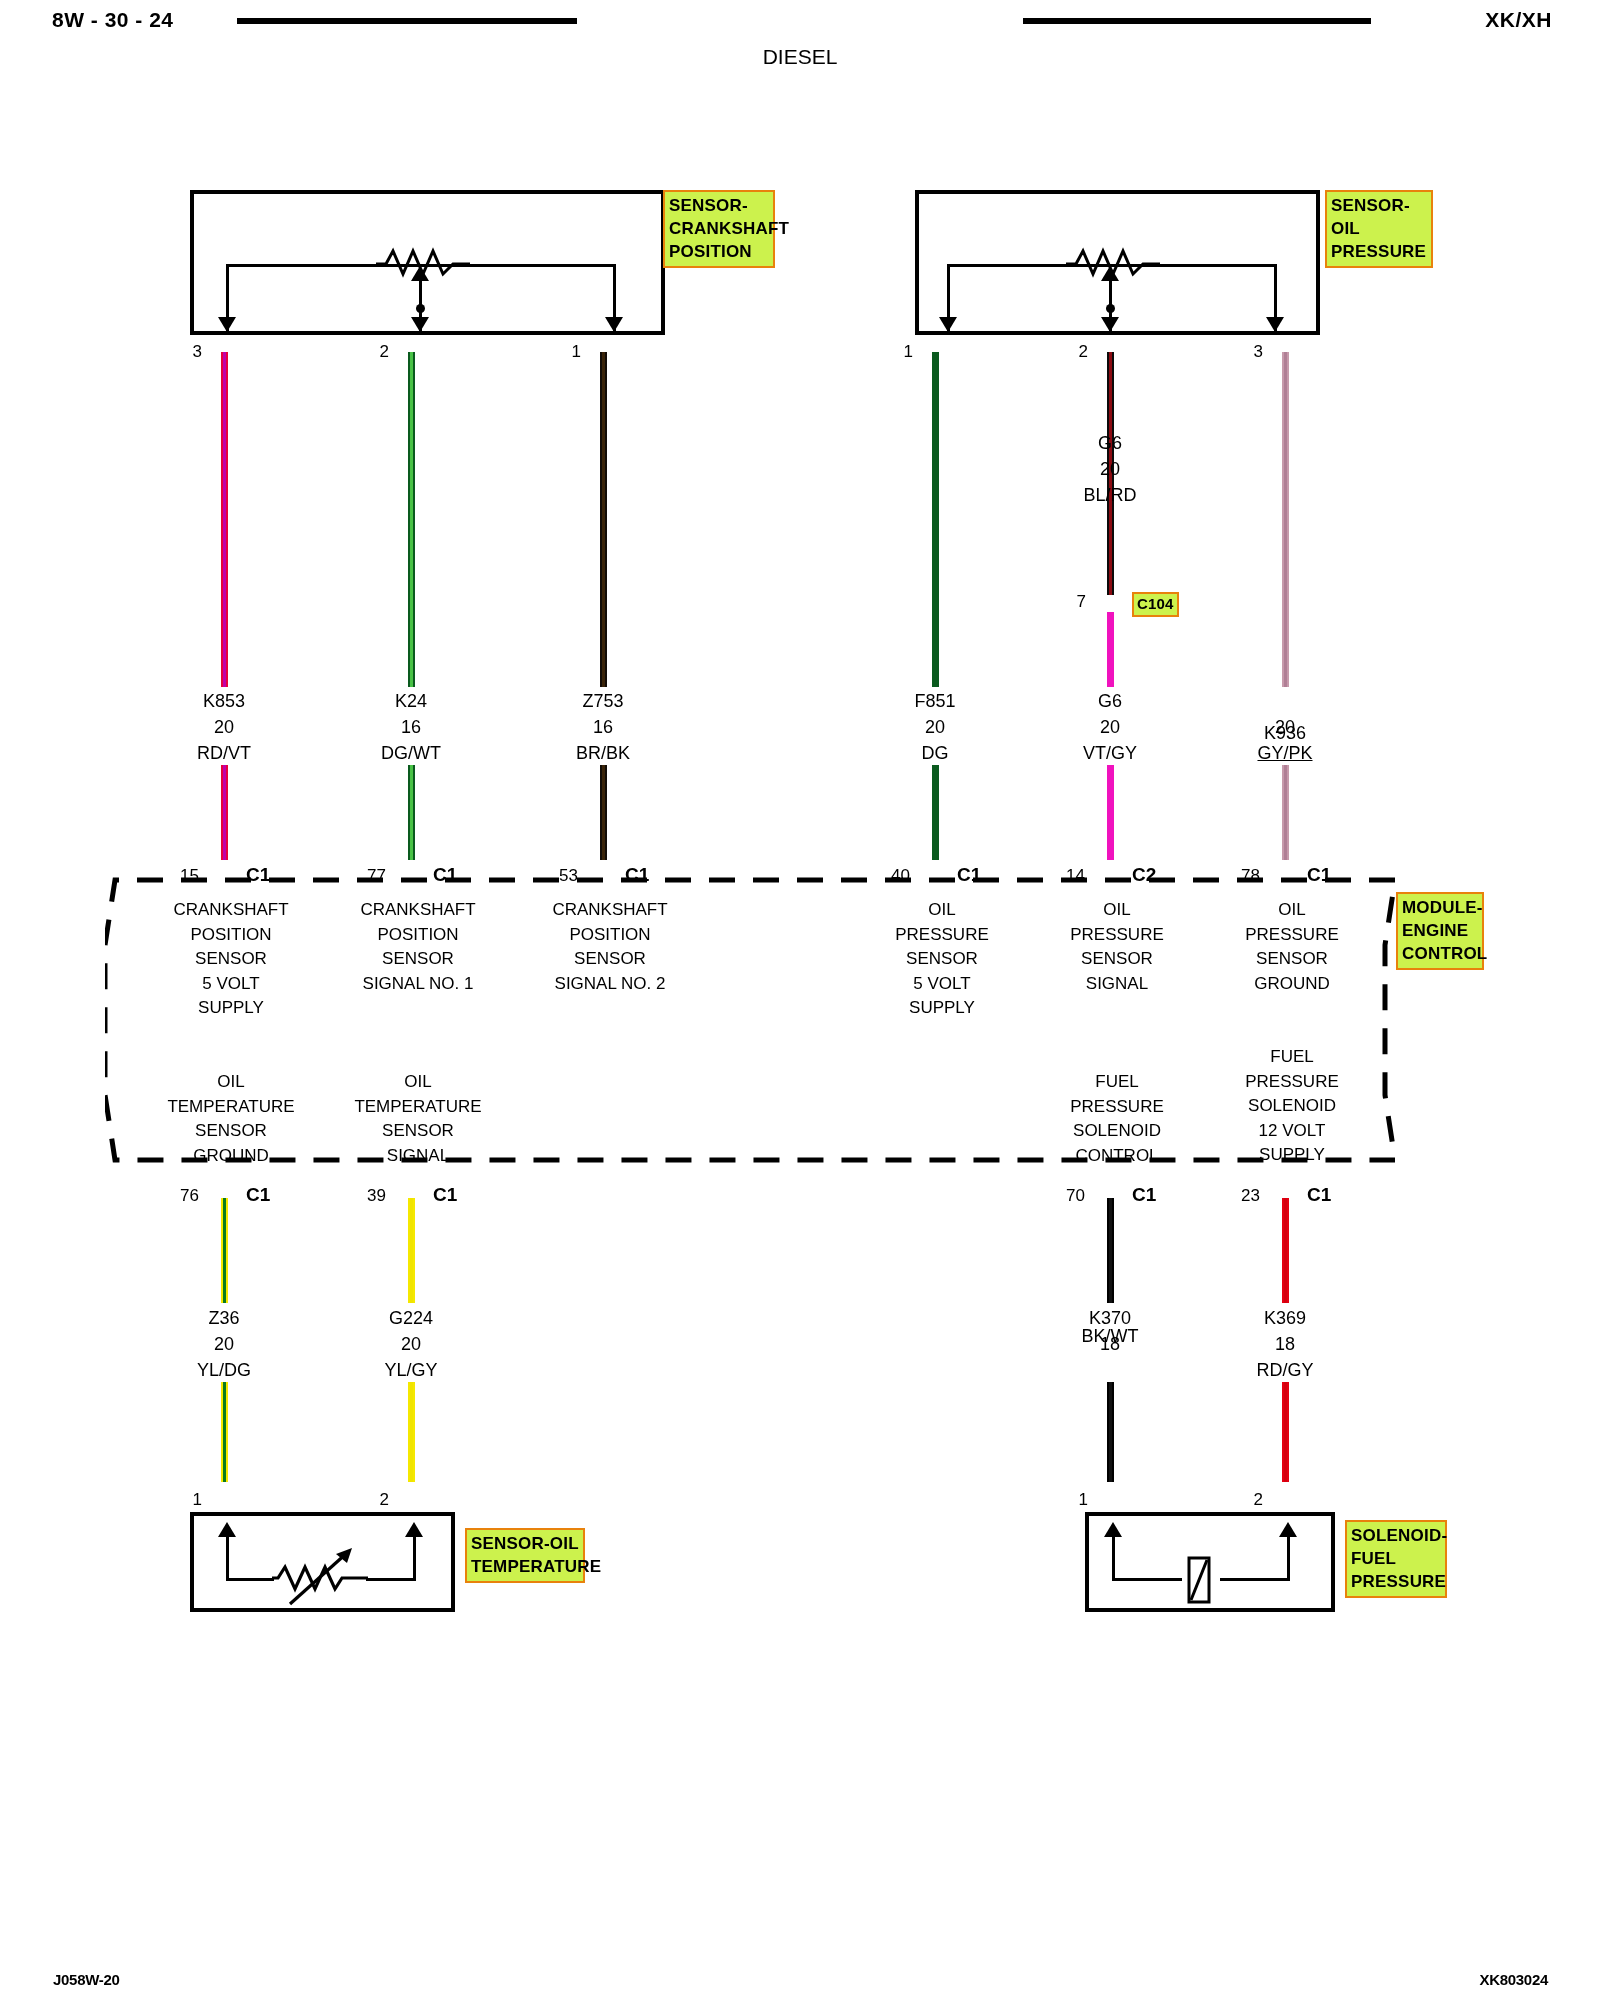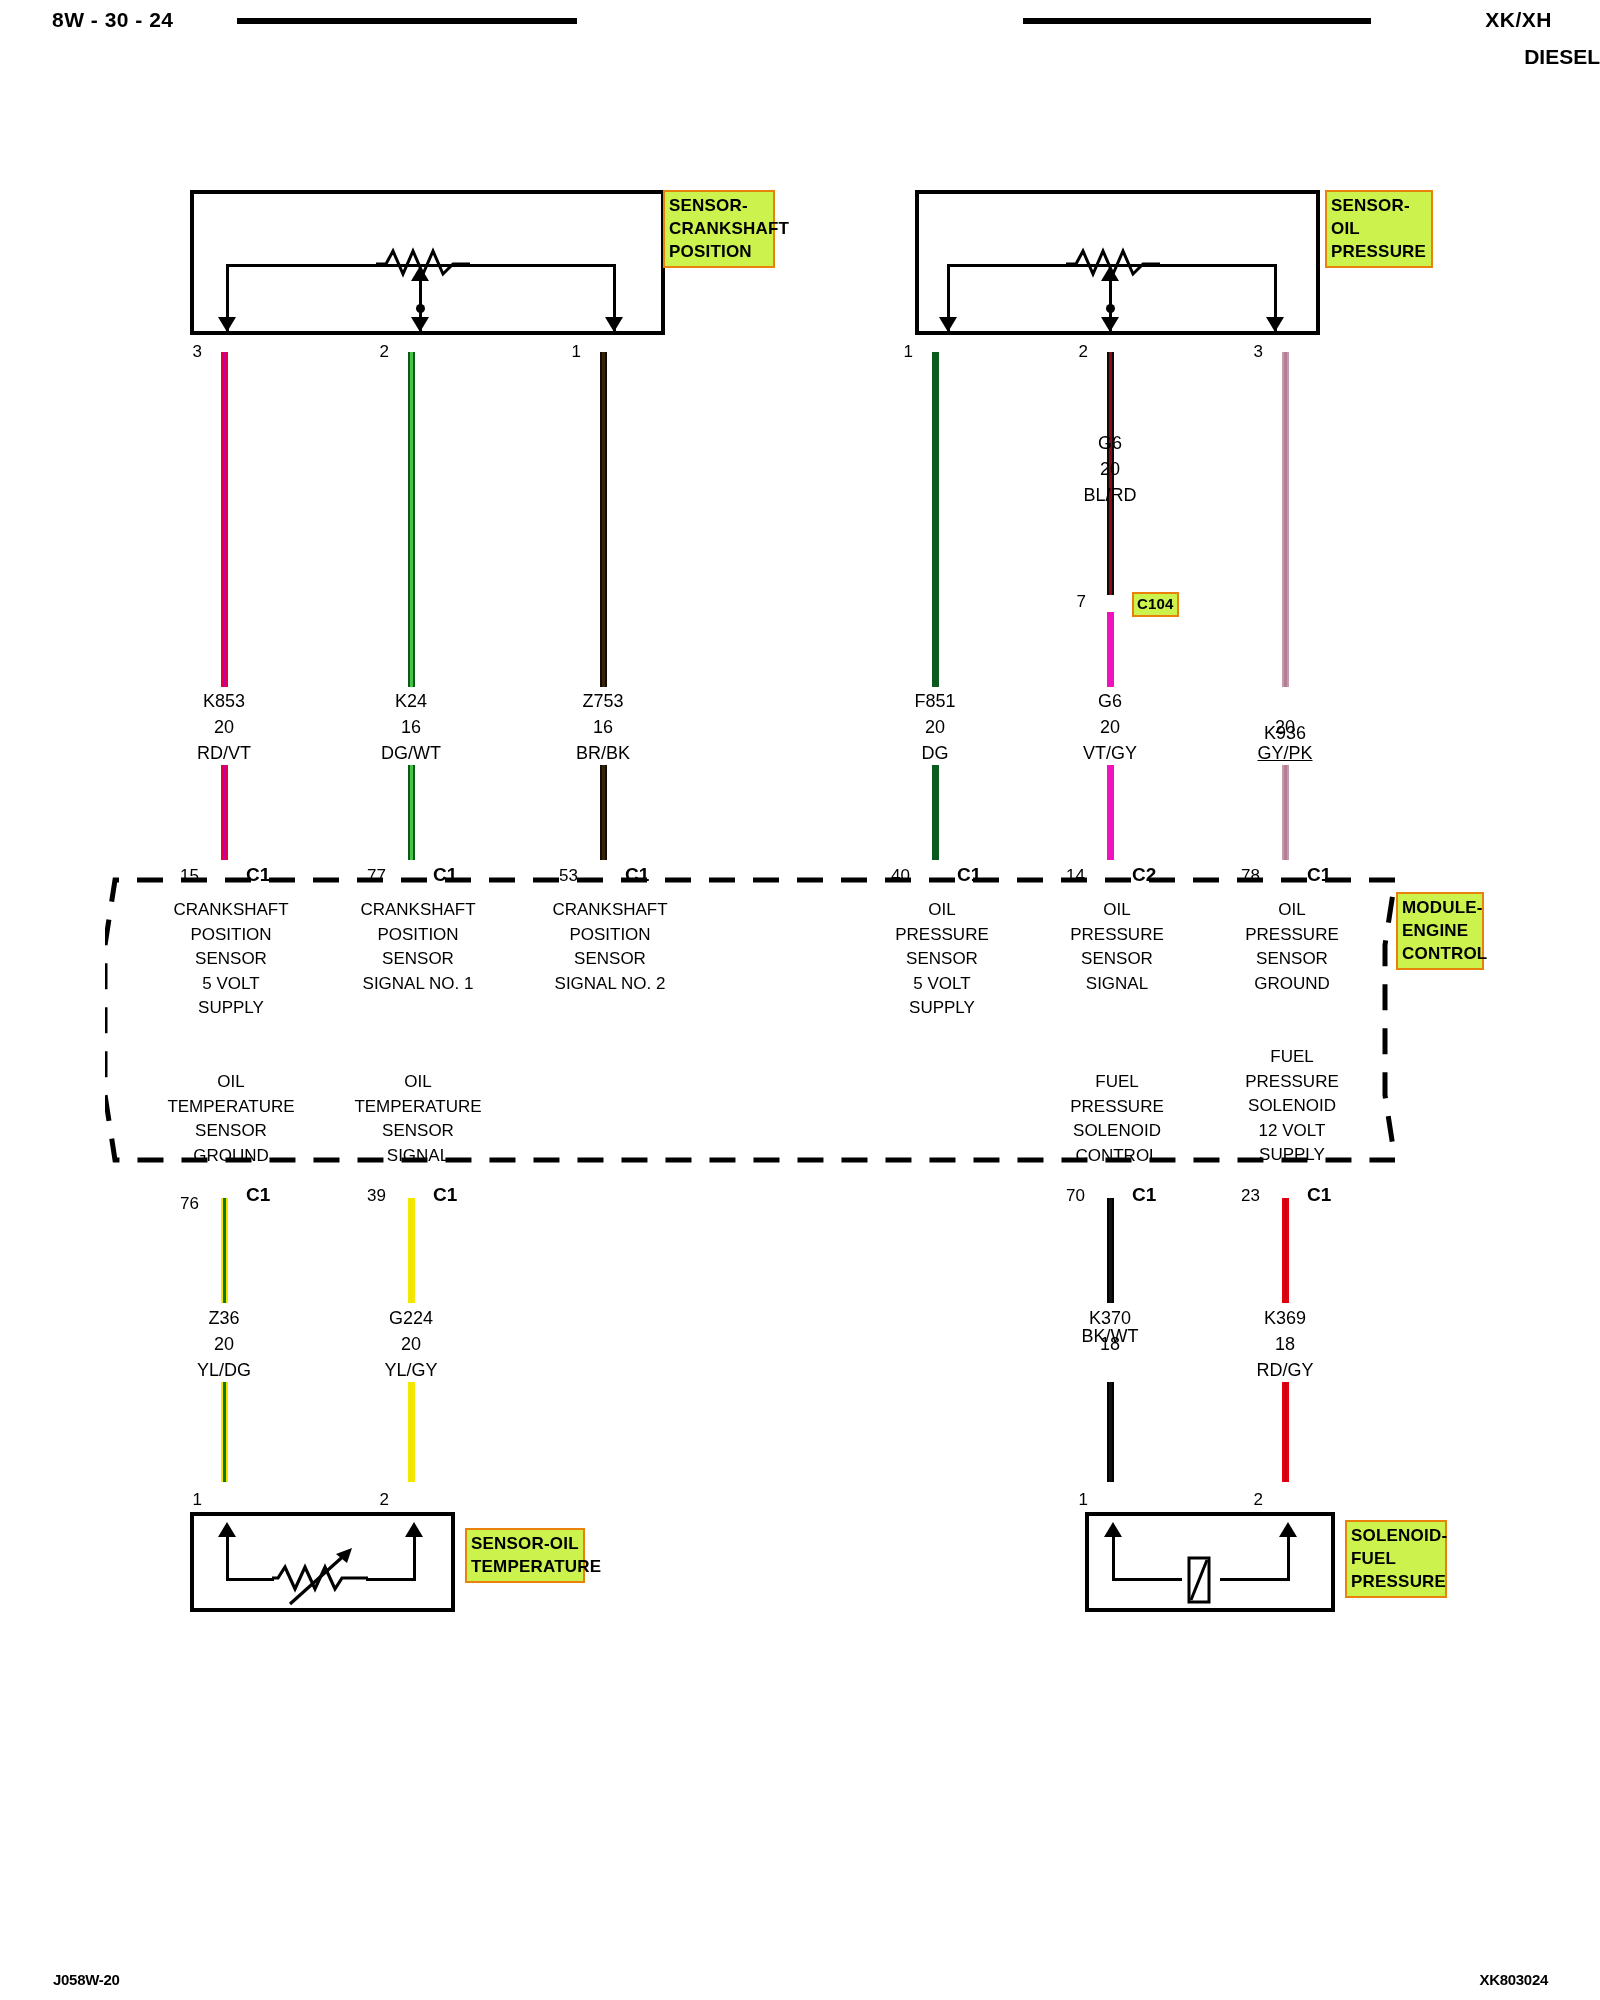--- a/index.html
+++ b/index.html
@@ -24,21 +24,21 @@
   .hdr-right {
     position: absolute; right: 48px; top: 8px;
     font-size: 21px; font-weight: bold; letter-spacing: .5px;
   }
   .hdr-title {
     position: absolute; left: 0; right: 0; top: 7px;
     text-align: center; font-size: 21px; font-weight: bold;
   }
   .hdr-sub {
     position: absolute; left: 0; right: 0; top: 45px;
-    text-align: right; font-size: 21px; font-weight: bold;
+    text-align: center; font-size: 21px; font-weight: normal;
   }
   .hdr-rule {
     position: absolute; top: 18px; height: 6px; background: #000;
   }
   .hdr-rule.l { left: 237px; width: 340px; }
   .hdr-rule.r { left: 1023px; width: 348px; }
 
   
   .ftr-left {
     position: absolute; left: 53px; bottom: 12px;
@@ -356,21 +356,21 @@
 PRESSURE
 SOLENOID
 CONTROL</div>
   <div class="fn-label" style="left:1212px; top:1045px; width:160px; white-space:pre-line;">FUEL
 PRESSURE
 SOLENOID
 12 VOLT
 SUPPLY</div>
 
   <div class="term down" style="left:209px; top:1182px;"></div>
-  <div class="pin-no" style="left:163px; top:1186px; width:36px;margin-top:8px;">76</div>
+  <div class="pin-no" style="left:163px; top:1186px; width:36px;">76</div>
   <div class="conn-id" style="left:246px; top:1184px;">C1</div>
 
   <div class="term down" style="left:396px; top:1182px;"></div>
   <div class="pin-no" style="left:350px; top:1186px; width:36px;">39</div>
   <div class="conn-id" style="left:433px; top:1184px;">C1</div>
 
   <div class="term down" style="left:1095px; top:1182px;"></div>
   <div class="pin-no" style="left:1049px; top:1186px; width:36px;">70</div>
   <div class="conn-id" style="left:1132px; top:1184px;">C1</div>
 

